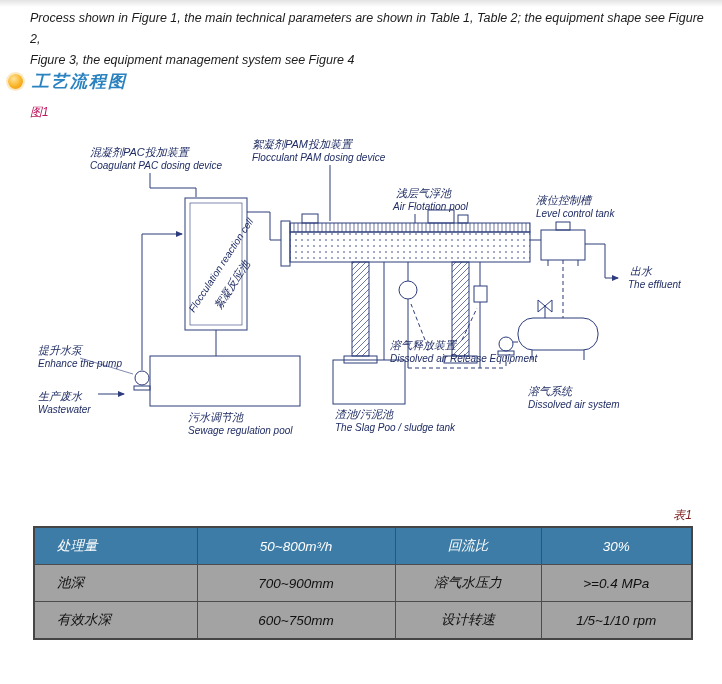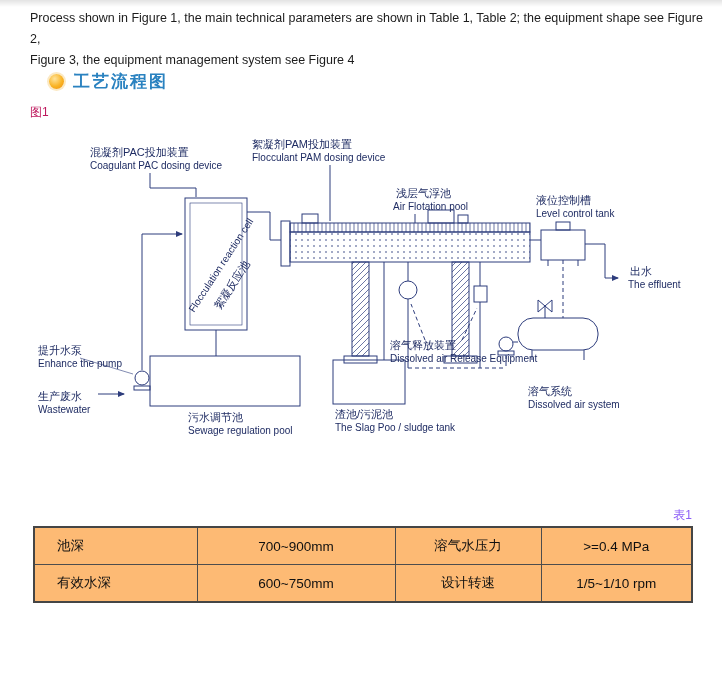--- a/index.html
+++ b/index.html
@@ -1,44 +1,44 @@
 <!DOCTYPE html>
 <html><head>
 <meta charset="utf-8">
 <style>
   html,body { margin:0; padding:0; background:#fff; }
   .page {
     position:relative; width:722px; height:684px; background:#ffffff;
-    font-family:"Liberation Sans", sans-serif; overflow:hidden;
+    font-family:"Liberation Sans", sans-serif; overflow:hidden;font-style:italic;
   }
   .top-shade { position:absolute; top:0; left:0; right:0; height:7px;
     background:linear-gradient(#e3e3e3, rgba(255,255,255,0)); }
   .intro {
     position:absolute; left:30px; top:8px; width:676px;
     font-size:12.5px; line-height:21px; color:#1c1c1c;
   }
-  .section-header { position:absolute; left:8px; display:flex; align-items:center;margin-left:41px; }
+  .section-header { position:absolute; left:8px; display:flex; align-items:center; }
   .bullet {
     width:15px; height:15px; border-radius:50%; margin-right:9px;
     background:radial-gradient(circle at 38% 32%, #ffe39a 0%, #f9b324 55%, #ee8d10 100%);
     box-shadow:0 0 0 2px #fbe9c4;
   }
   .title-zh { font-size:17px; font-weight:700; color:#2a82c0; letter-spacing:2px; }
   .title-en { font-size:17px; font-weight:500; color:#2a82c0; margin-left:16px; }
   .fig-label { position:absolute; left:30px; top:104px; font-size:12px; color:#be185d; }
-  .table-label { position:absolute; right:30px; top:507px; font-size:12px; color:#8b5cf6;margin-left:16px; }
+  .table-label { position:absolute; right:30px; top:507px; font-size:12px; color:#7f1d1d;margin-left:16px; }
   svg.diagram { position:absolute; left:0; top:118px; }
   .d-zh { font-size:11px; }
   .d-en { font-size:10px; }
   table.params {
     position:absolute; left:33px; top:526px; width:658px;
     border-collapse:collapse; table-layout:fixed;
     font-size:13.5px; color:#101010; border:2px solid #454545;
   }
-  table.params td { border:1px solid #4d4d4d; height:36px; text-align:center; padding:0 4px; background:#fdba74; }
+  table.params td { border:1px solid #4d4d4d; height:36px; text-align:center; padding:0 4px; background:#a3a3a3; }
   table.params td.c1 { text-align:left; padding-left:22px; }
   table.params tr.hdr td { background:#3d7ca6; color:#ffffff; }
 </style>
 </head>
 <body>
 
 <div class="page">
   <div class="top-shade"></div>
 
   <div class="intro">
@@ -166,20 +166,26 @@
   <div class="table-label">表1</div>
 
   <table class="params">
     <colgroup>
       <col style="width:163px">
         <col style="width:198px">
         <col style="width:146px">
         <col style="width:151px">
     </colgroup>
     <tbody>
+        <tr class="hdr">
+      <td class="c1">处理量</td>
+      <td>50~800m³/h</td>
+      <td>回流比</td>
+      <td>30%</td>
+    </tr>
     <tr>
       <td class="c1">池深</td>
       <td>700~900mm</td>
       <td>溶气水压力</td>
       <td>&gt;=0.4 MPa</td>
     </tr>
     <tr>
       <td class="c1">有效水深</td>
       <td>600~750mm</td>
       <td>设计转速</td>

